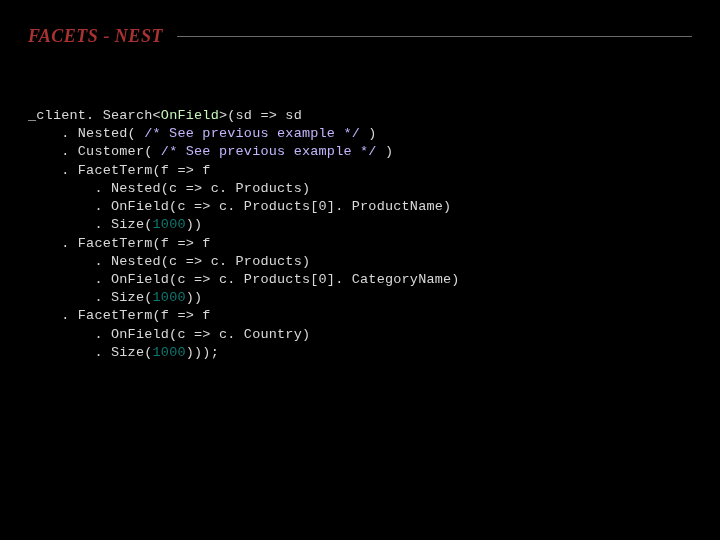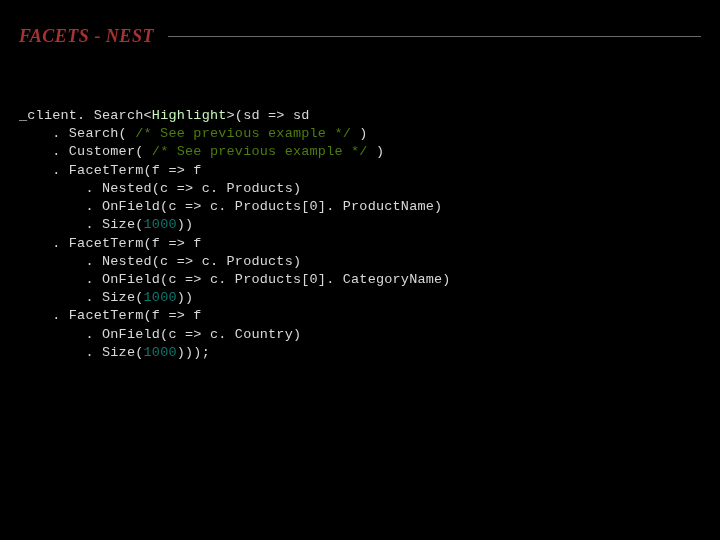--- a/index.html
+++ b/index.html
@@ -3,21 +3,21 @@
 <meta charset="utf-8">
 <style>
   * { margin: 0; padding: 0; box-sizing: border-box; }
   html, body { width: 720px; height: 540px; background: #000; overflow: hidden; }
   body { font-family: Georgia, 'Times New Roman', serif; color: #fff; }
   .slide {
     width: 720px;
     height: 540px;
     background: #000;
     position: relative;
-    padding: 26px 19px;
+    padding: 26px 28px;
   }
   .title-row {
     display: flex;
     align-items: center;
     gap: 14px;
   }
   .title {
     font-style: italic;
     font-weight: bold;
     color: #a83232;
@@ -33,35 +33,35 @@
   .code-block {
     margin-top: 60px;
     font-family: 'Lucida Console', 'Courier New', monospace;
     font-size: 13.5px;
     line-height: 1.35;
     color: #d9d9d9;
     white-space: pre;
     letter-spacing: 0.2px;
   }
   .code-block .type { color: #c9f6ba; }
-  .code-block .comment { color: #4d7c0f; margin-top: 7px; }
+  .code-block .comment { color: #c4b5fd; margin-top: 7px; }
   .code-block .num { color: #0f766e; }
 </style>
 </head>
 <body>
 
 <div class="slide">
 
   <div class="title-row">
     <div class="title">FACETS - NEST</div>
     <div class="title-line"></div>
   </div>
 
-  <div class="code-block"><span><span>_client. Search&lt;</span><span class="type">Highlight</span><span>&gt;(sd =&gt; sd</span></span>
-<span><span>    . Search( </span><span class="comment">/* See previous example */</span><span> )</span></span>
+  <div class="code-block"><span><span>_client. Search&lt;</span><span class="type">OnField</span><span>&gt;(sd =&gt; sd</span></span>
+<span><span>    . Nested( </span><span class="comment">/* See previous example */</span><span> )</span></span>
 <span><span>    . Customer( </span><span class="comment">/* See previous example */</span><span> )</span></span>
 <span>    . FacetTerm(f =&gt; f</span>
 <span>        . Nested(c =&gt; c. Products)</span>
 <span>        . OnField(c =&gt; c. Products[0]. ProductName)</span>
 <span><span>        . Size(</span><span class="num">1000</span><span>))</span></span>
 <span>    . FacetTerm(f =&gt; f</span>
 <span>        . Nested(c =&gt; c. Products)</span>
 <span>        . OnField(c =&gt; c. Products[0]. CategoryName)</span>
 <span><span>        . Size(</span><span class="num">1000</span><span>))</span></span>
 <span>    . FacetTerm(f =&gt; f</span>

